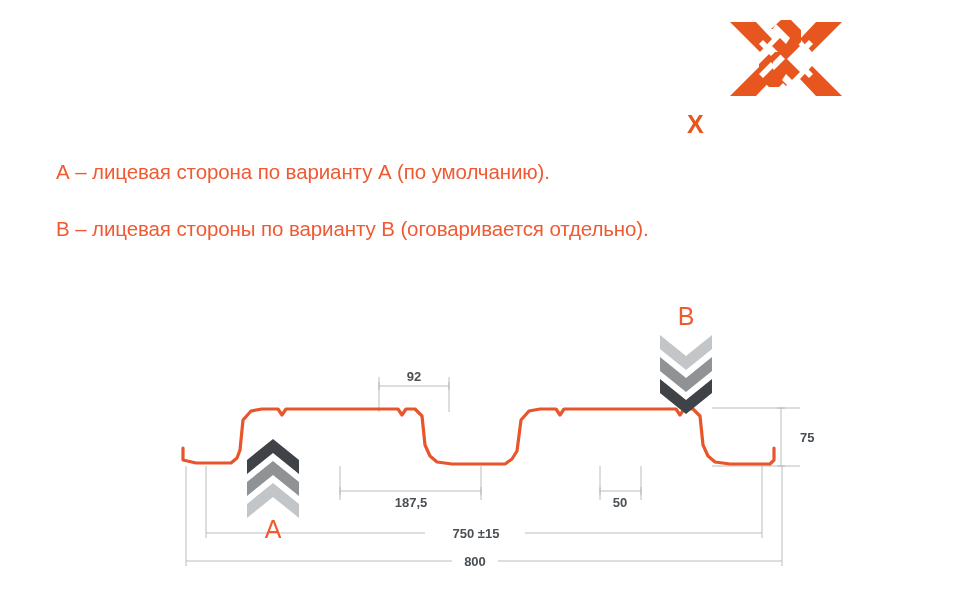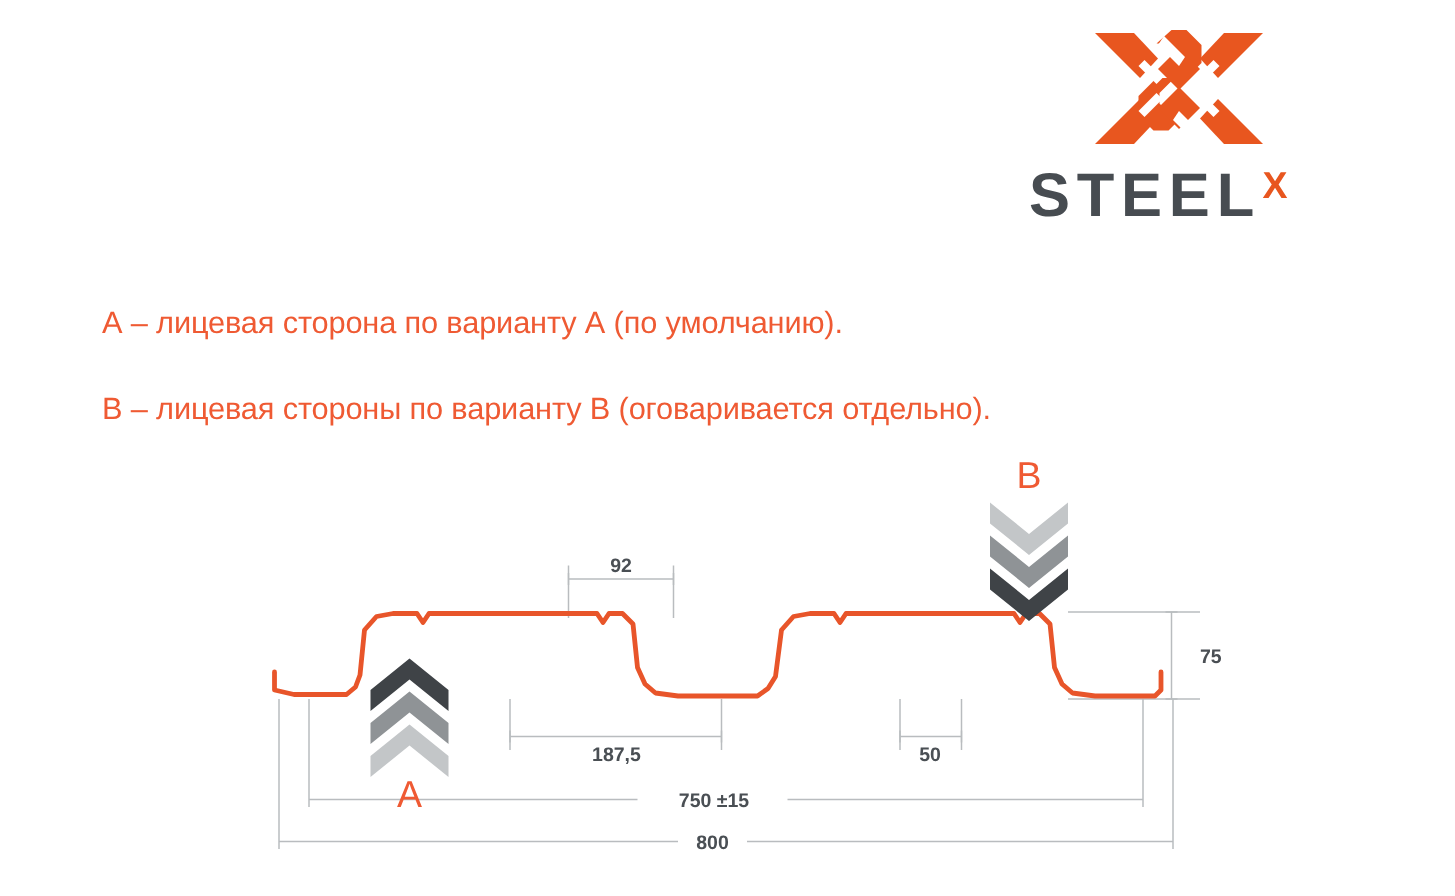--- a/index.html
+++ b/index.html
@@ -55,28 +55,27 @@
     font-weight: bold;
     color: #e8561f;
     line-height: 25px;
     margin-left: 1px;
     margin-top: 2px;
   }
 
   
   .caption {
     position: absolute;
-    left: 68px;
+    left: 56px;
     color: #ef5a33;
     font-family: "Liberation Sans", sans-serif;
     font-size: 20.5px;
     font-weight: normal;
     white-space: nowrap;
     letter-spacing: -0.1px;
-    margin-top: 44px;
   }
   .caption-a { top: 160px; }
   .caption-b { top: 217px; }
 
   
   .drawing {
     position: absolute;
     top: 290px;
     left: 0;
     width: 970px;
@@ -117,21 +116,20 @@
       <path d="M33 22 L45 34 L41 38 L29 26 Z" fill="#ffffff"></path>
       <path d="M79 22 L67 34 L71 38 L83 26 Z" fill="#ffffff"></path>
       <path d="M33 60 L45 48 L41 44 L29 56 Z" fill="#ffffff"></path>
       <path d="M79 60 L67 48 L71 44 L83 56 Z" fill="#ffffff"></path>
       <path d="M46 6 L60 20 L56 26 L42 12 Z" fill="#ffffff"></path>
       <path d="M66 76 L52 62 L56 56 L70 70 Z" fill="#ffffff"></path>
     </svg>
   </div>
 
   <div class="logo-word">
-    <span class="logo-steel">STEEL</span>
     <span class="logo-x">X</span>
   </div>
 </div>
 
 <div class="caption caption-a">А – лицевая сторона по варианту А (по умолчанию).</div>
 <div class="caption caption-b">В – лицевая стороны по варианту В (оговаривается отдельно).</div>
 
 <div class="drawing">
   <svg viewBox="0 0 970 300" width="970" height="300" aria-hidden="true">
 

